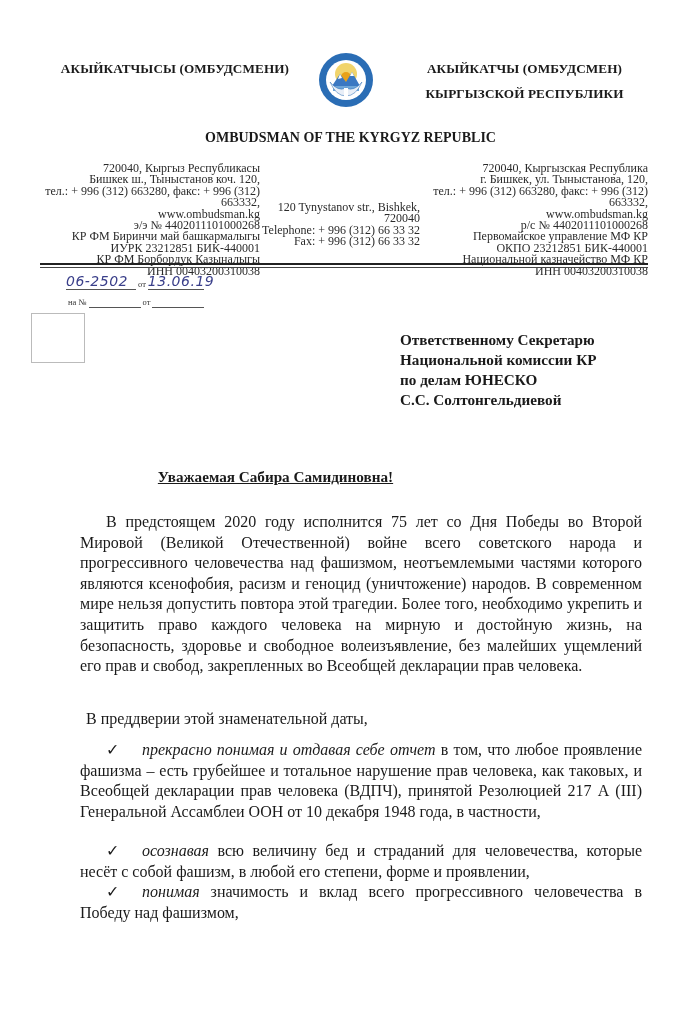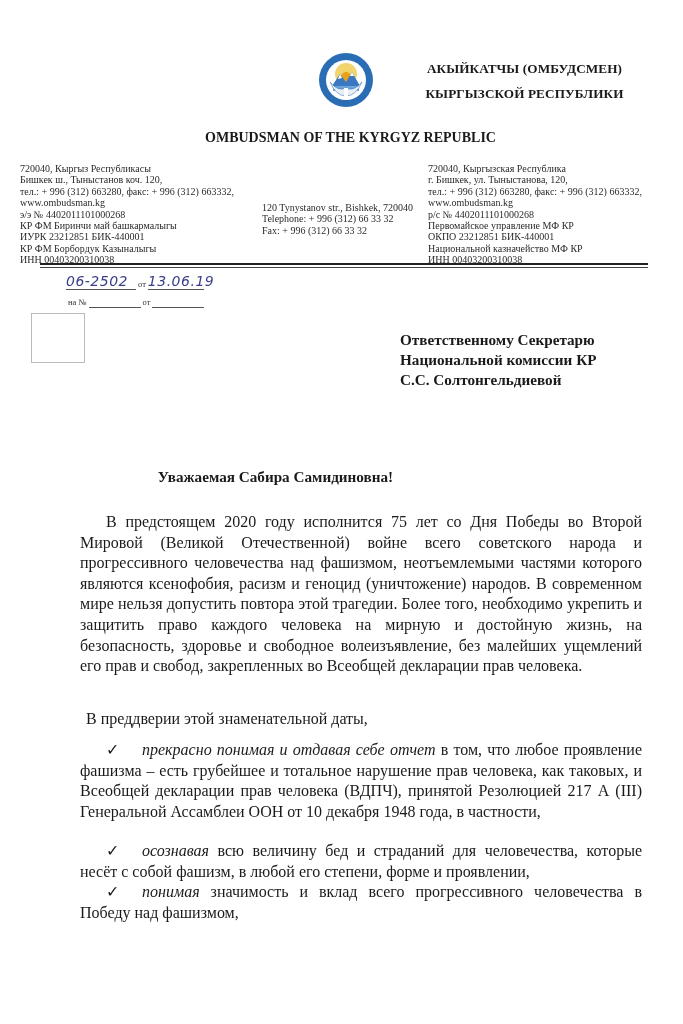--- a/index.html
+++ b/index.html
@@ -6,50 +6,51 @@
     body {
       width: 683px; height: 1024px; background: #ffffff; position: relative; overflow: hidden;
       font-family: "Liberation Serif", "DejaVu Serif", serif; color: #1a1a1a;
     }
     .abs { position: absolute; }
     .hdr { font-weight: bold; font-size: 13.2px; text-align: center; letter-spacing: 0.1px; line-height: 25px; }
     .hdr-left { left: 30px; top: 56px; width: 290px; }
     .hdr-right { left: 392px; top: 56px; width: 265px; }
     .hdr-en { left: 9px; width: 683px; top: 130px; text-align: center; font-weight: bold; font-size: 14px; }
     .emblem { left: 318px; top: 52px; width: 56px; height: 56px; }
-    .addr { font-size: 10px; line-height: 11.4px; text-align: left; color: #2a2a2a; }
+    .addr { font-size: 12px; line-height: 11.4px; text-align: right; color: #2a2a2a; }
     .addr-left { left: 20px; top: 163px; width: 240px; }
     .addr-mid { left: 262px; top: 202px; width: 158px; }
     .addr-right { left: 428px; top: 163px; width: 220px; }
     .rule { left: 40px; width: 608px; }
     .rule1 { top: 263px; height: 2px; background: #222; }
     .rule2 { top: 267px; height: 1px; background: #444; }
     .reg { left: 66px; top: 272px; font-size: 9px; color: #333; }
     .hand { font-family: "DejaVu Sans", sans-serif; font-style: italic; color: #3a3f8a; font-size: 14px; letter-spacing: 0.5px; }
     .uline { display: inline-block; border-bottom: 1px solid #555; text-align: left; }
     .reg .row { height: 18px; display: flex; align-items: flex-end; }
     .reg .lbl { font-size: 8.5px; margin: 0 2px 1px 2px; }
     .stamp-box { left: 31px; top: 313px; width: 52px; height: 48px; border: 1px solid #bbb; }
     .addressee { left: 400px; top: 330px; font-weight: bold; font-size: 15.2px; line-height: 20px; }
-    .salutation { left: 0; width: 551px; top: 468px; text-align: center; font-weight: bold; font-size: 15.2px; }
+    .salutation { left: 0; width: 551px; top: 468px; text-align: center; font-weight: bold; font-size: 15.2px; text-decoration: underline; }
     .body { left: 80px; width: 562px; font-size: 16px; line-height: 20.6px; text-align: justify; }
     .p1 { top: 512px; }
     .p1 .indent { display: inline-block; width: 26px; }
     .p2 { top: 709px; left: 86px; }
     .bullet { text-align: justify; }
     .b1 { top: 740px; }
     .b2 { top: 841px; }
     .b3 { top: 882px; }
     .check { display: inline-block; width: 62px; text-align: left; padding-left: 26px; box-sizing: border-box; }
     .ital { font-style: italic; }
   </style>
 </head>
 <body>
 
 <div class="abs hdr hdr-left">
+  <div>АКЫЙКАТЧЫСЫ (ОМБУДСМЕНИ)</div>
 </div>
 
 <div class="abs emblem">
   <svg width="56" height="56" viewBox="0 0 56 56">
     <circle cx="28" cy="28" r="27" fill="#2a6db5"></circle>
     <circle cx="28" cy="28" r="20" fill="#ffffff"></circle>
     <circle cx="28" cy="22" r="11" fill="#f1d46b"></circle>
     <circle cx="28" cy="25" r="5" fill="#e8a21a"></circle>
     <polygon points="14,34 22,22 28,30 34,20 42,34" fill="#3b78c2"></polygon>
     <polygon points="20,27 22,22 24,26" fill="#ffffff"></polygon>
@@ -112,20 +113,21 @@
     <span class="lbl">от</span>
     <span class="uline" style="width:52px;height:10px"></span>
   </div>
 </div>
 
 <div class="abs stamp-box"></div>
 
 <div class="abs addressee">
   <div>Ответственному Секретарю</div>
   <div>Национальной комиссии КР</div>
+  <div>по делам ЮНЕСКО</div>
   <div>С.С. Солтонгельдиевой</div>
 </div>
 
 <div class="abs salutation">Уважаемая Сабира Самидиновна!</div>
 
 <div class="abs body p1">
   <span class="indent"></span><span>В предстоящем 2020 году исполнится 75 лет со Дня Победы во Второй Мировой (Великой Отечественной) войне всего советского народа и прогрессивного человечества над фашизмом, неотъемлемыми частями которого являются ксенофобия, расизм и геноцид (уничтожение) народов. В современном мире нельзя допустить повтора этой трагедии. Более того, необходимо укрепить и защитить право каждого человека на мирную и достойную жизнь, на безопасность, здоровье и свободное волеизъявление, без малейших ущемлений его прав и свобод, закрепленных во Всеобщей декларации прав человека.</span>
 </div>
 
 <div class="abs body p2">В преддверии этой знаменательной даты,</div>

